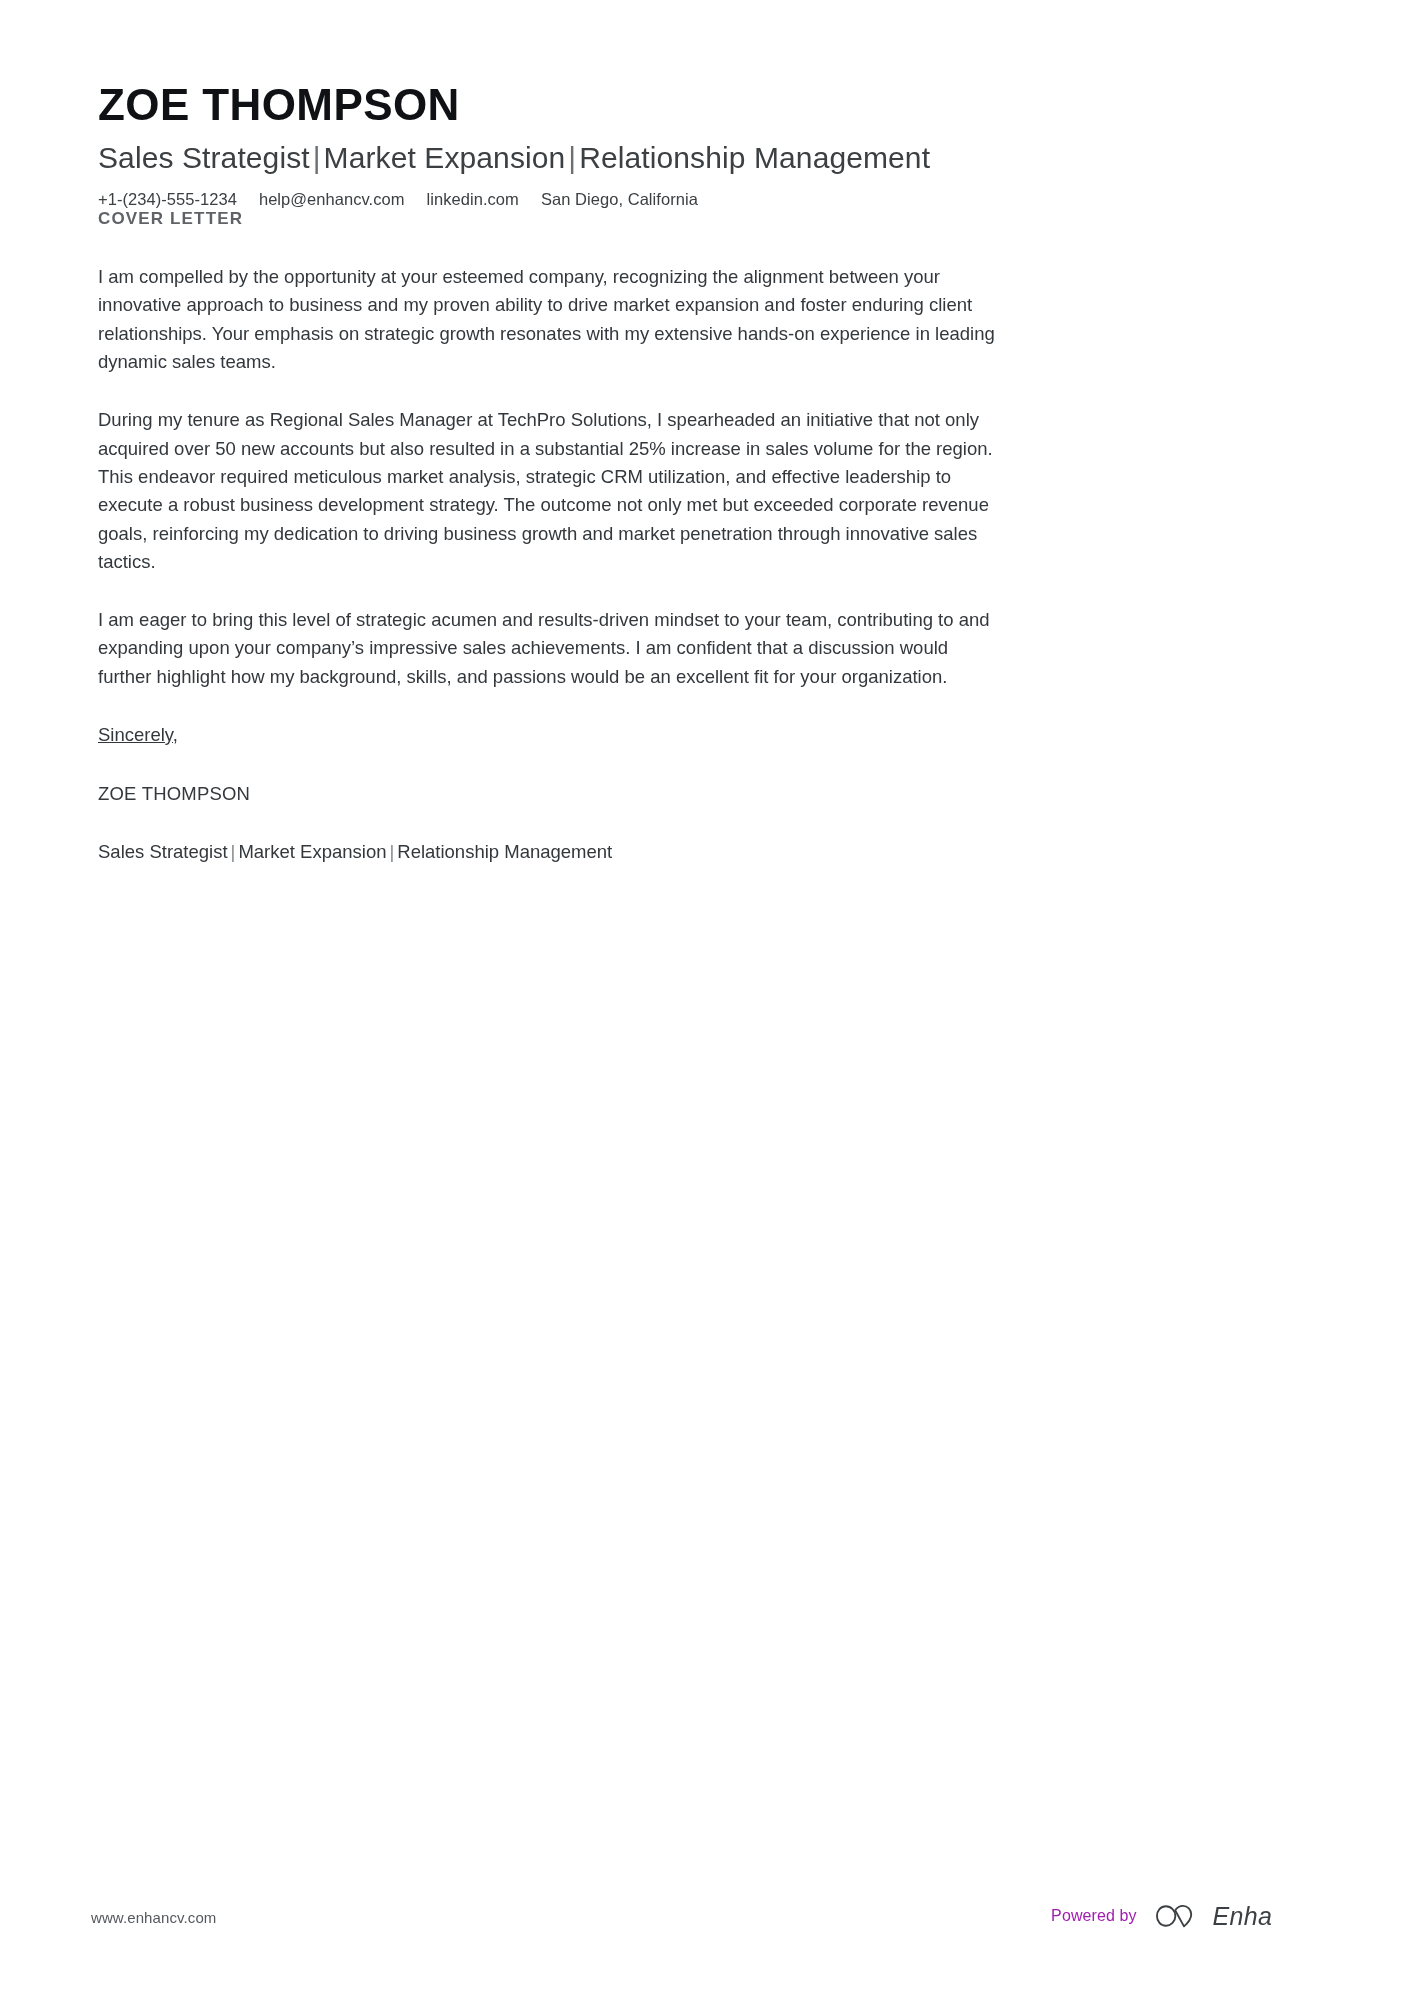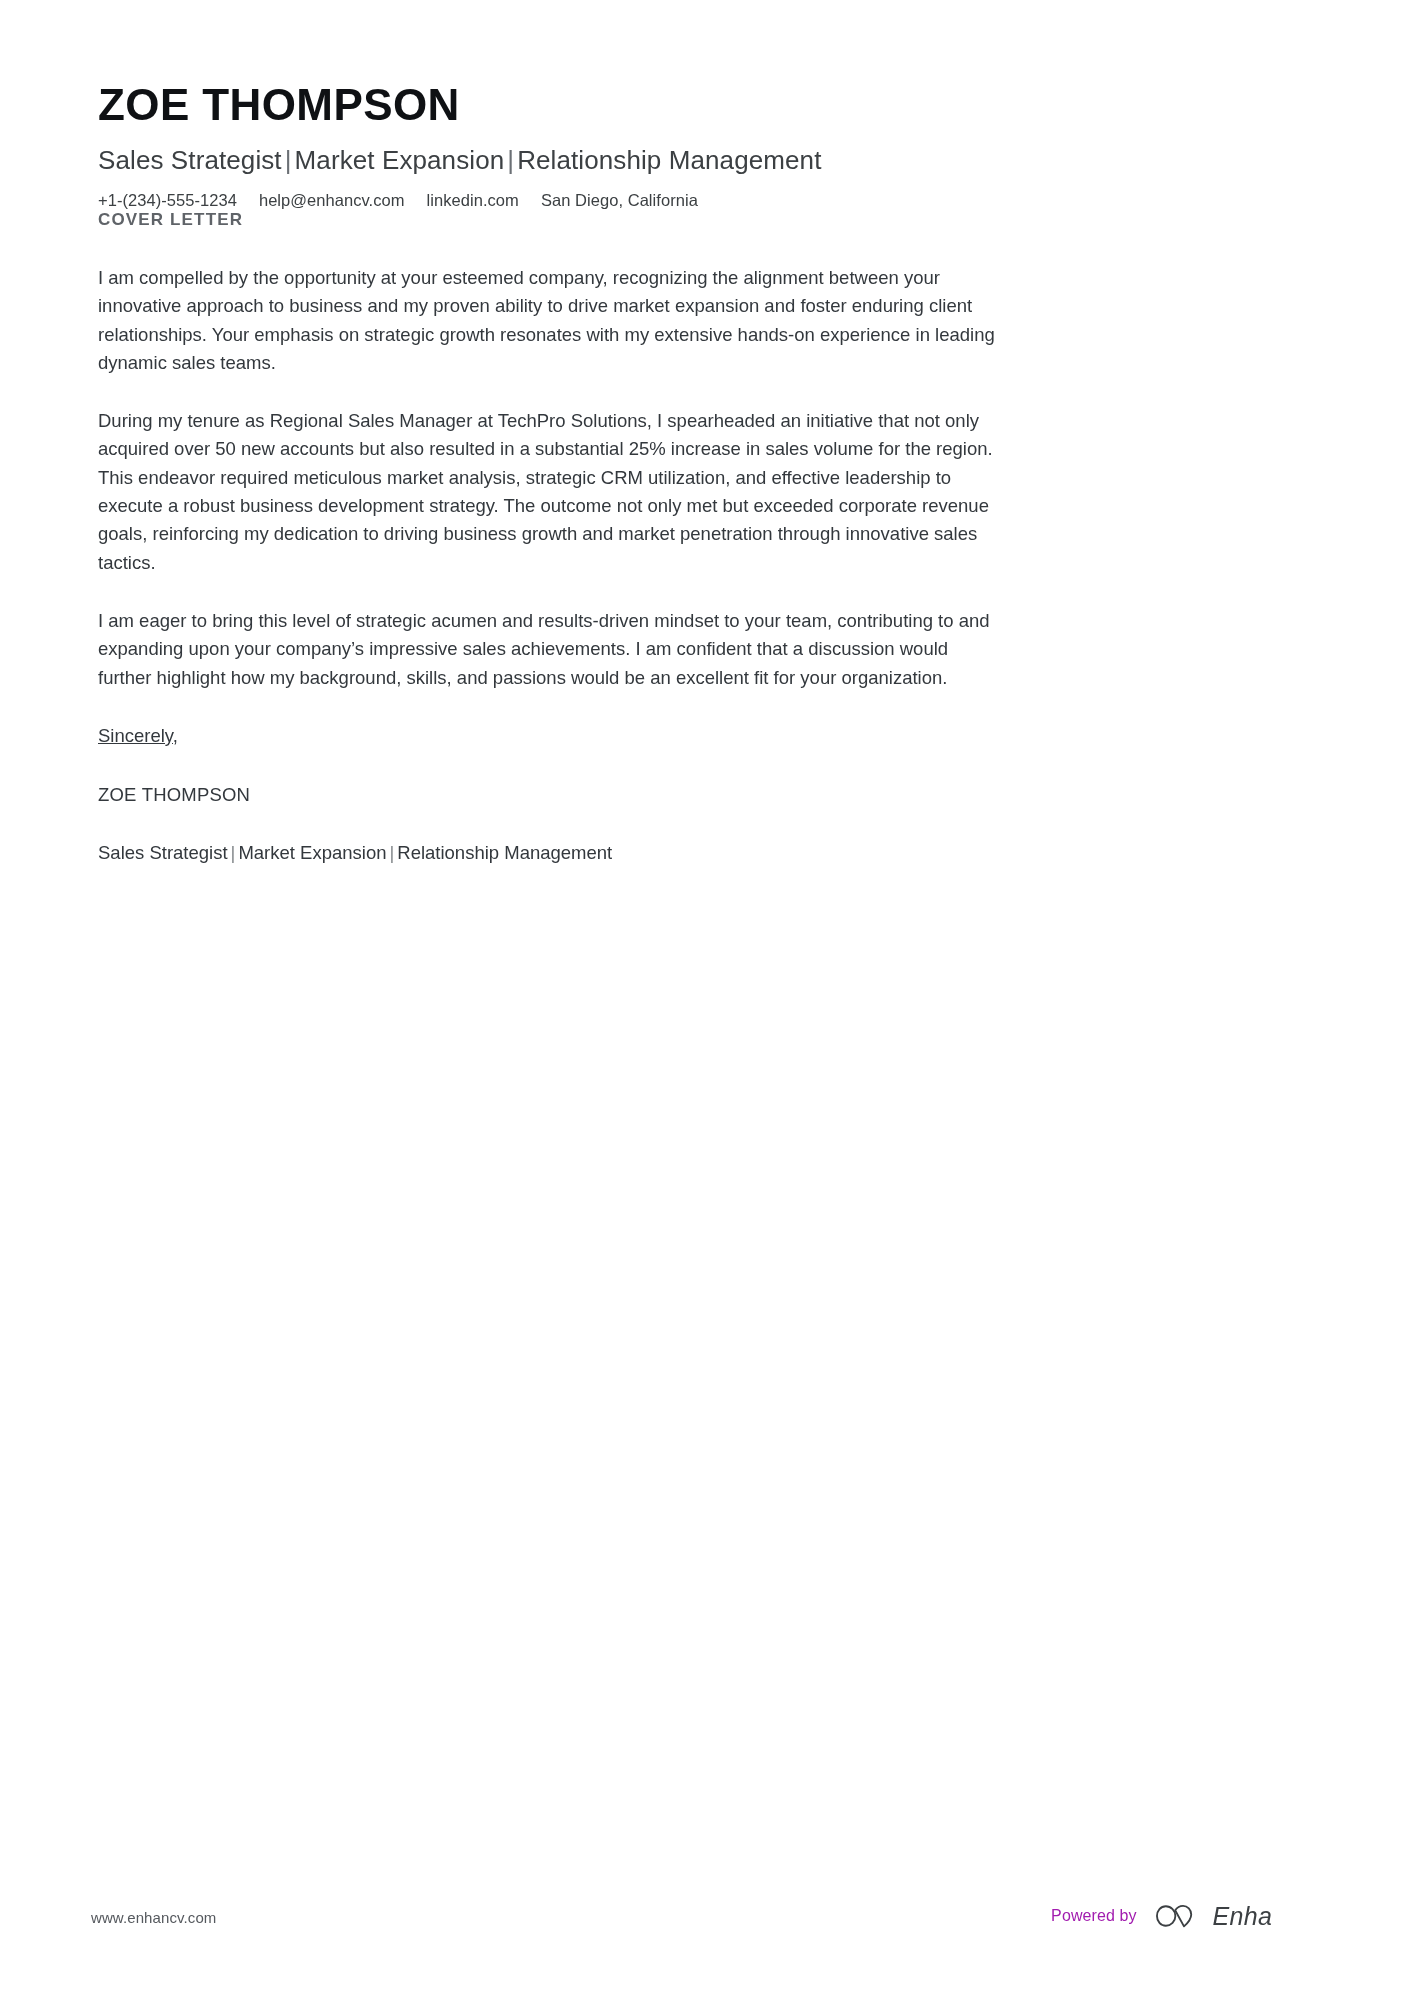--- a/index.html
+++ b/index.html
@@ -34,25 +34,25 @@
     font-family: "Liberation Sans", sans-serif;
     font-size: 44px;
     font-weight: 700;
     letter-spacing: 0.4px;
     color: #0f1114;
     line-height: 1.05;
     margin: 0;
     text-transform: uppercase;
   }
   .headline {
-    font-size: 26px;
+    font-size: 30px;
     font-weight: 400;
     color: #3c4043;
     line-height: 1.3;
-    margin: 16px 0 0 0;
+    margin: 10px 0 0 0;
     letter-spacing: 0.1px;
   }
   .headline .sep {
     color: #6b7075;
     padding: 0 3px;
     font-weight: 300;
   }
   .contact-row {
     margin-top: 13px;
     display: flex;

